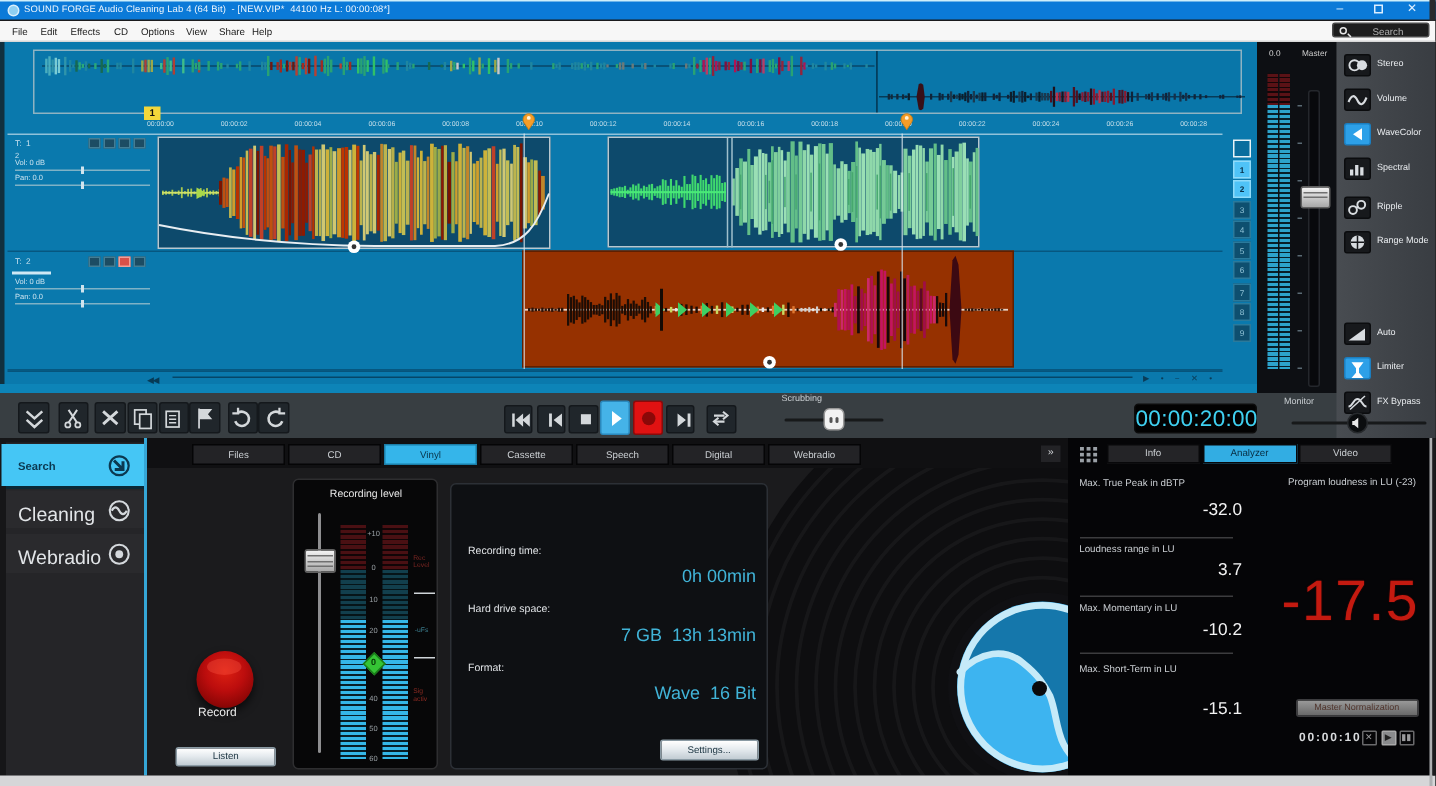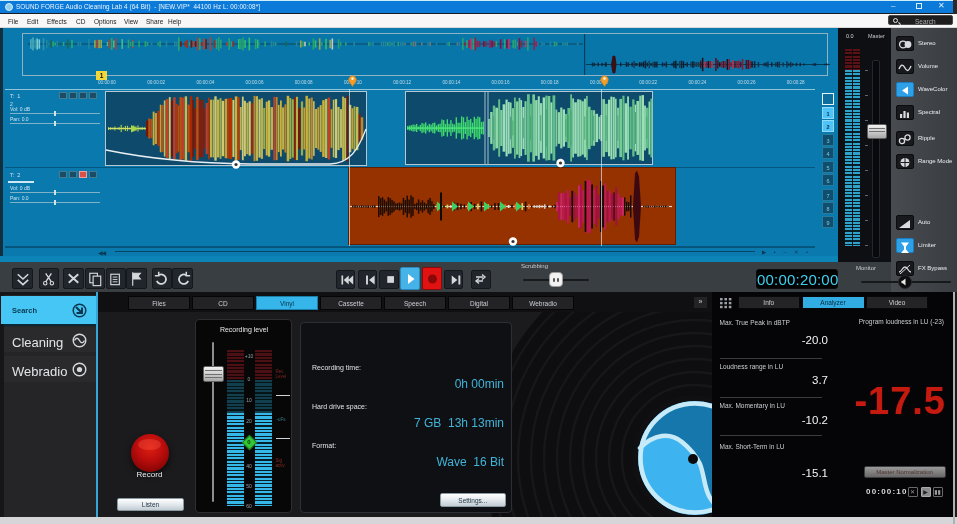--- a/index.html
+++ b/index.html
@@ -81,21 +81,21 @@
 .ival{right:7px;font-size:12px;color:#41b4d8;text-align:right;white-space:nowrap}
 .lbtnl{background:linear-gradient(180deg,#ffffff,#e6ebef 45%,#c2ccd3);border:1px solid #8a9aa4;border-radius:2px;
  text-align:center;color:#1a3340}
 
 #ana{left:712px;top:0;width:245px;height:225px;background:#050507}
 .alab{font-size:6.5px;color:#caced2;white-space:nowrap}
 .aval{font-size:11.5px;color:#f4f4f4;text-align:right}
 .asep{left:7.5px;width:102px;height:1px;background:#3c3c3e}
 .atab{top:4px;height:13px;background:#242427;border:1px solid #08080a;color:#caced2;font-size:6.5px;text-align:center;line-height:12px}
 .atab.on{background:#32ade3;color:#072c40}
-#bigred{right:11px;top:88px;font-size:38px;font-weight:bold;color:#c41a10;letter-spacing:1px;text-shadow:0 0 1px #5a0a06}
+#bigred{right:11px;top:88px;font-size:38px;font-weight:normal;color:#c41a10;letter-spacing:1px;text-shadow:0 0 1px #5a0a06}
 #btmstrip{left:0;top:517px;width:957px;height:7px;background:#d6d6d8}
 </style></head>
 <body>
 <div id="win">
  <div class="abs" id="titlebar"></div>
  <div class="abs" id="appicon"></div>
  <div class="abs" id="titletxt">SOUND FORGE Audio Cleaning Lab 4 (64 Bit)&nbsp; - [NEW.VIP*&nbsp;&nbsp;44100 Hz L: 00:00:08*]</div>
  <div class="abs winbtn" style="left:891px;top:1px">–</div>
     <div class="abs winbtn" style="left:916px;top:2.5px;width:6px;height:6px;border:1px solid #dceeff"></div>
     <div class="abs winbtn" style="left:938px;top:1px">✕</div>
@@ -994,21 +994,21 @@
           <div class="abs tab" style="left:94px">CD</div>
           <div class="abs tab on" style="left:158px">Vinyl</div>
           <div class="abs tab" style="left:222px">Cassette</div>
           <div class="abs tab" style="left:286px">Speech</div>
           <div class="abs tab" style="left:350px">Digital</div>
           <div class="abs tab" style="left:414px">Webradio</div>
           <div class="abs" style="left:596px;top:5px;width:13px;height:11px;background:#232326;color:#d0d3d6;font-size:7px;text-align:center;line-height:10px">»</div>
         </div>
      <div class="abs" style="left:32.5px;top:141.5px;width:38px;height:38px;border-radius:50%;background:radial-gradient(circle at 50% 35%, #dc2012 0%, #bc0d0d 42%, #8e0606 74%, #5c0303 100%);box-shadow:0 3px 6px rgba(0,0,0,0.65)"></div>
         <div class="abs" style="left:40px;top:147px;width:23px;height:11px;border-radius:50%;background:rgba(255,90,70,0.35)"></div>
-        <div class="abs" style="left:34px;top:178px;width:35px;height:10px;font-size:8px;color:#ececec;text-align:center">Record</div>
+        <div class="abs" style="left:34px;top:178px;width:35px;height:10px;font-size:8px;color:#ececec;">Record</div>
         <div class="abs lbtnl" style="left:19px;top:206px;width:67px;height:13px;font-size:6.5px;line-height:12px">Listen</div>
      <div class="abs" id="rlpanel">
           <div class="abs" style="left:0;top:6px;width:97px;height:9px;font-size:7px;color:#e8e8e8;text-align:center">Recording level</div>
           <div class="abs" style="left:16px;top:22px;width:2.5px;height:160px;background:#8e8e90;border-radius:1px"></div>
           <div class="abs fknob" style="left:7px;top:46px;width:21px;height:16px"></div>
           <div class="abs fridge" style="left:9px;top:50.0px;width:17px"></div>
           <div class="abs fridge" style="left:9px;top:53.5px;width:17px"></div>
           <div class="abs fridge" style="left:9px;top:57.0px;width:17px"></div>
           <div class="abs" style="left:31.5px;top:30px;width:16.5px;height:30px;background:repeating-linear-gradient(180deg,#4a1013 0,#4a1013 2.2px,#120507 2.2px,#120507 3.4px)"></div>
           <div class="abs" style="left:31.5px;top:60px;width:16.5px;height:33px;background:repeating-linear-gradient(180deg,#123f4d 0,#123f4d 2.2px,#061418 2.2px,#061418 3.4px)"></div>
@@ -1074,21 +1074,21 @@
           <rect x="5.4" y="4.9" width="2.6" height="2.4" fill="#9aa0a6"></rect>
           <rect x="5.4" y="8.8" width="2.6" height="2.4" fill="#9aa0a6"></rect>
           <rect x="9.8" y="1.0" width="2.6" height="2.4" fill="#9aa0a6"></rect>
           <rect x="9.8" y="4.9" width="2.6" height="2.4" fill="#9aa0a6"></rect>
           <rect x="9.8" y="8.8" width="2.6" height="2.4" fill="#9aa0a6"></rect>
         </svg>
         <div class="abs atab" style="left:25.5px;width:62.5px">Info</div>
         <div class="abs atab on" style="left:89.5px;width:63px">Analyzer</div>
         <div class="abs atab" style="left:154px;width:62px">Video</div>
         <div class="abs alab" style="left:7.5px;top:26.5px">Max. True Peak in dBTP</div>
-        <div class="abs aval" style="left:0;top:42px;width:116px">-20.0</div>
+        <div class="abs aval" style="left:0;top:42px;width:116px">-32.0</div>
         <div class="abs asep" style="top:66px"></div>
         <div class="abs alab" style="left:7.5px;top:71px">Loudness range in LU</div>
         <div class="abs aval" style="left:0;top:81.5px;width:116px">3.7</div>
         <div class="abs asep" style="top:104.5px"></div>
         <div class="abs alab" style="left:7.5px;top:110px">Max. Momentary in LU</div>
         <div class="abs aval" style="left:0;top:121.5px;width:116px">-10.2</div>
         <div class="abs asep" style="top:143px"></div>
         <div class="abs alab" style="left:7.5px;top:150.5px">Max. Short-Term in LU</div>
         <div class="abs aval" style="left:0;top:175px;width:116px">-15.1</div>
         <div class="abs alab" style="left:146px;top:25.5px;width:86px;text-align:right;font-size:6.5px">Program loudness in LU (-23)</div>

